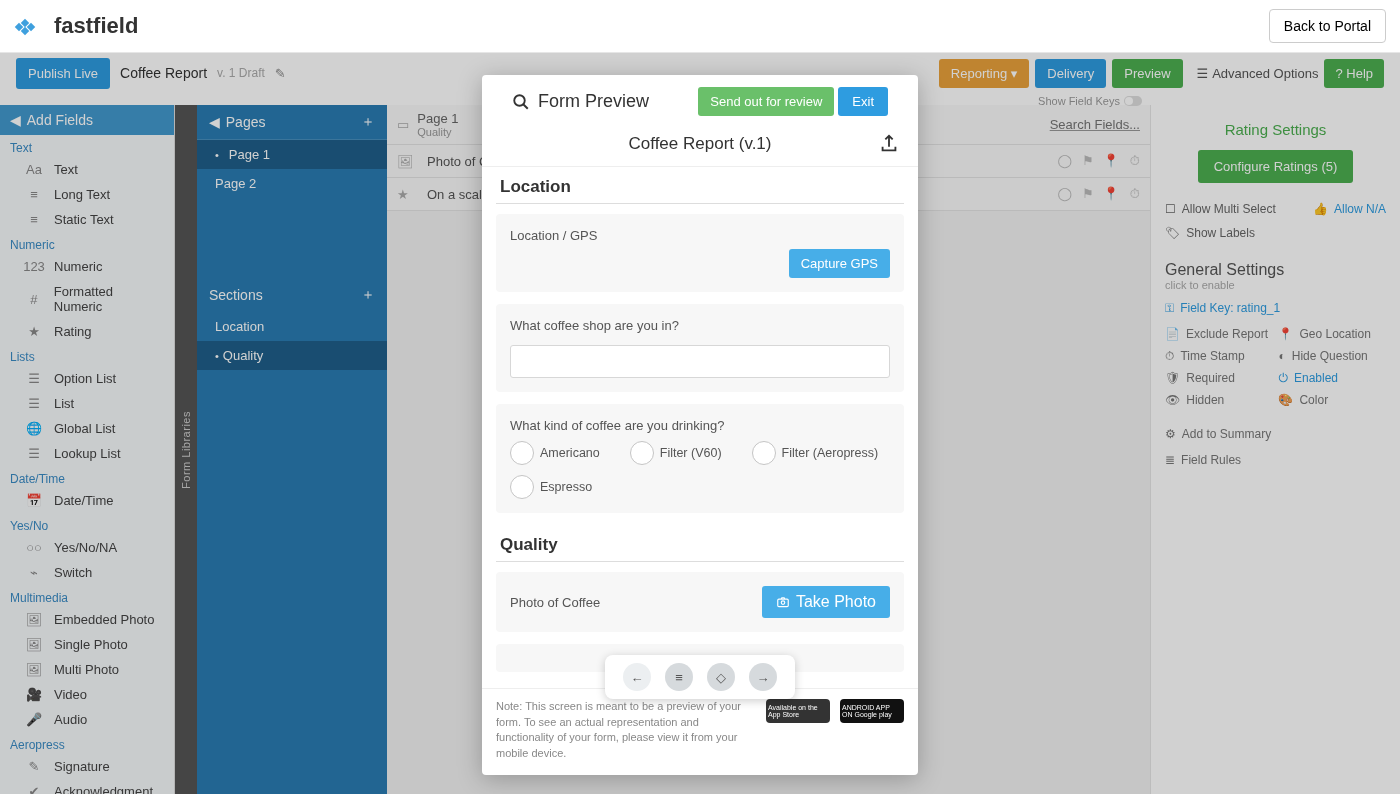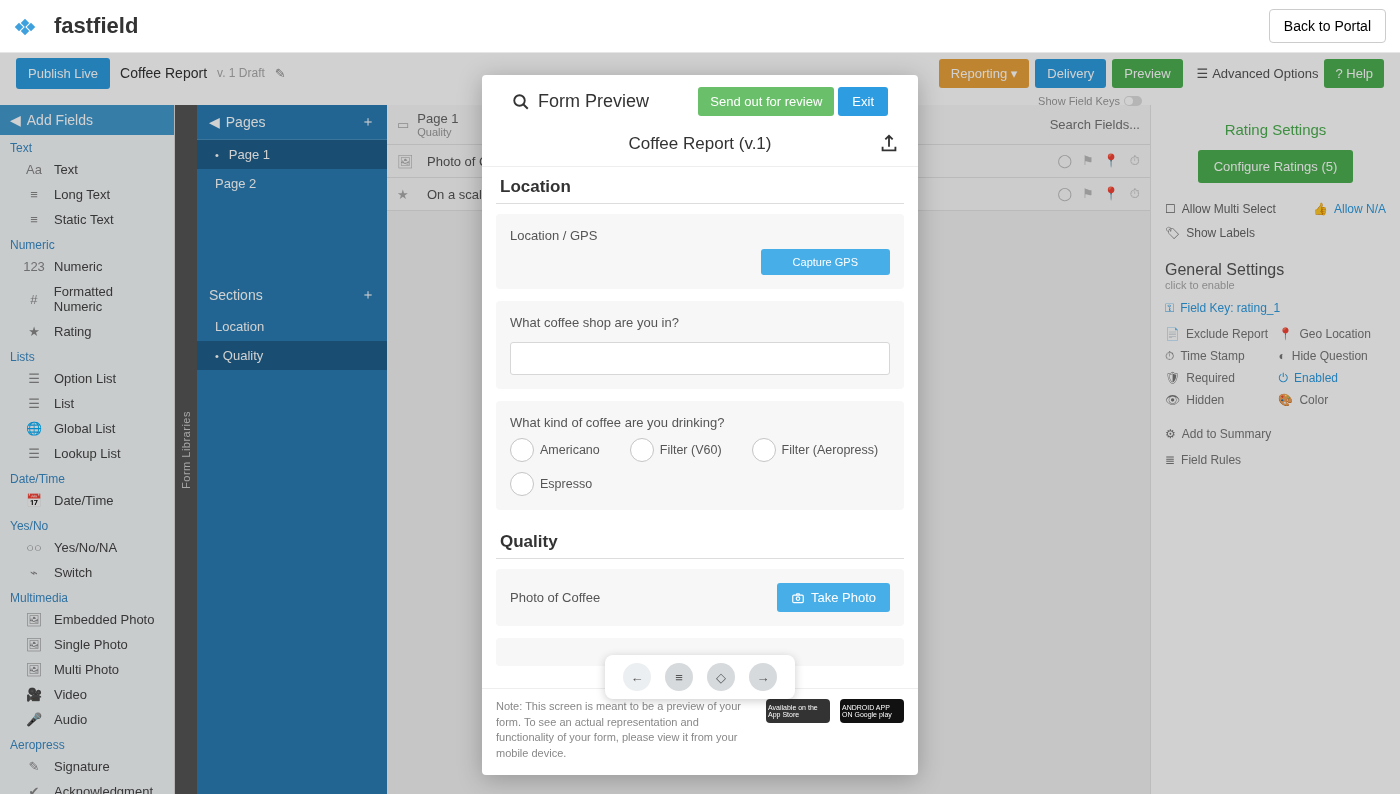--- a/index.html
+++ b/index.html
@@ -45,21 +45,21 @@
   .page-dot::before { content:"•"; margin-right:4px; font-size:11px;}
   .sections-hdr { margin-top:80px;}
   .section-item { padding:7px 18px; font-size:13px; cursor:pointer;}
   
   .col-canvas { flex:1; background:#f2f2f2; display:flex; flex-direction:column;}
   .canvas-hdr { display:flex; align-items:center; padding:6px 10px; background:#f9f9f9; border-bottom:1px solid #e3e3e3;}
   .canvas-hdr .ph { display:flex; flex-direction:column; margin-left:8px;}
   .canvas-hdr .ph .t1 { font-size:13px; color:#666;}
   .canvas-hdr .ph .t2 { font-size:11px; color:#999;}
   .canvas-hdr .search { margin-left:auto;}
-  .canvas-hdr .search input { border:none; background:transparent; font-size:13px; color:#999; width:130px; text-align:right;}
+  .canvas-hdr .search input { border:none; background:transparent; font-size:13px; color:#999; width:130px; text-align:right;text-decoration:underline;}
   .canvas-row { display:flex; align-items:center; padding:8px 10px; border-bottom:1px solid #e3e3e3; background:#f9f9f9; gap:10px;}
   .canvas-row .ci { width:20px; color:#aaa;}
   .canvas-row .ct { font-size:13px; color:#555; font-weight:500;}
   .canvas-row .ricons { margin-left:auto; display:flex; gap:10px; color:#bbb;}
   
   .col-settings { width:250px; background:#fff; border-left:1px solid #e6e6e6; padding:10px 14px; overflow:hidden;}
   .rs-title { color:#4caf50; font-size:15px; text-align:center; padding:6px 0 12px;}
   .rs-config { background:#4caf50; color:#fff; border:none; border-radius:3px; padding:9px 16px; font-size:13px; cursor:pointer; display:block; margin:0 auto 14px;}
   .rs-opt { display:flex; align-items:center; gap:6px; font-size:12px; color:#666; padding:5px 0;}
   .rs-opt-row { display:flex; justify-content:space-between;}
@@ -81,26 +81,26 @@
   .send-review { background:#6ac06a; color:#fff; border:none; border-radius:3px; padding:7px 12px; font-size:13px; cursor:pointer;}
   .exit-btn { background:#2e9ce0; color:#fff; border:none; border-radius:3px; padding:7px 14px; font-size:13px; cursor:pointer;}
   .preview-title-row { display:flex; align-items:center; justify-content:center; position:relative; padding:6px 14px 12px;}
   .preview-title { font-size:17px; color:#333;}
   .share-ico { position:absolute; right:18px; cursor:pointer;}
   .modal-body { flex:1; overflow:auto; padding:0 14px 8px; background:#fff;}
   .sec-title { font-size:17px; font-weight:600; color:#333; padding:10px 4px 6px; border-bottom:1px solid #ddd; margin-bottom:10px;}
   .card { background:#f7f7f7; border-radius:4px; padding:14px; margin-bottom:12px;}
   .card-label { font-size:13px; color:#555; margin-bottom:8px;}
   .card-row { display:flex; align-items:center; justify-content:space-between;}
-  .cap-gps { background:#47aee8; color:#fff; border:none; border-radius:3px; padding:7px 32px; font-size:11px; cursor:pointer;}
+  .cap-gps { background:#47aee8; color:#fff; border:none; border-radius:3px; padding:7px 12px; font-size:13px; cursor:pointer;}
   .text-input { width:100%; border:1px solid #d7d7d7; border-radius:3px; padding:8px; font-size:13px; background:#fff; margin-top:4px;}
   .radio-grid { display:flex; flex-wrap:wrap; gap:10px 30px; margin-top:8px;}
   .radio-opt { display:flex; align-items:center; gap:6px; font-size:12.5px; color:#555; cursor:pointer;}
   .radio-circ { width:24px; height:24px; border:1px solid #c5c5c5; border-radius:50%; background:#fff;}
-  .take-photo { background:#47aee8; color:#fff; border:none; border-radius:3px; padding:7px 14px; font-size:13px; cursor:pointer; display:flex; align-items:center; gap:6px;}
+  .take-photo { background:#47aee8; color:#fff; border:none; border-radius:3px; padding:7px 14px; font-size:16px; cursor:pointer; display:flex; align-items:center; gap:6px;}
   
   .nav-pill { position:absolute; bottom:76px; left:50%; transform:translateX(-50%); background:#fff; border-radius:8px; box-shadow:0 2px 10px rgba(0,0,0,0.2); padding:8px 18px; display:flex; gap:14px;}
   .nav-circ { width:28px; height:28px; border-radius:50%; background:#eceff1; display:flex; align-items:center; justify-content:center; cursor:pointer; color:#555;}
   .nav-circ.dark { background:#d6dadd;}
   
   .modal-ftr { padding:10px 14px 14px; display:flex; gap:10px; align-items:flex-start; border-top:1px solid #eee;}
   .note { font-size:11px; color:#888; line-height:1.4; flex:1;}
   .store-badge { width:64px; height:24px; border-radius:4px; background:#333; color:#fff; font-size:7px; display:flex; align-items:center; justify-content:center; cursor:pointer; padding:2px;}
   
   svg { display:block; }

